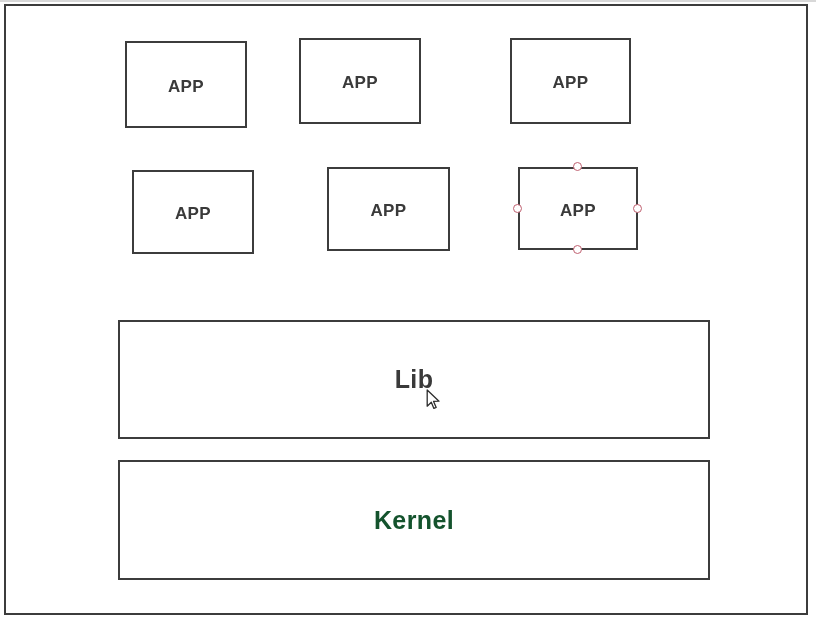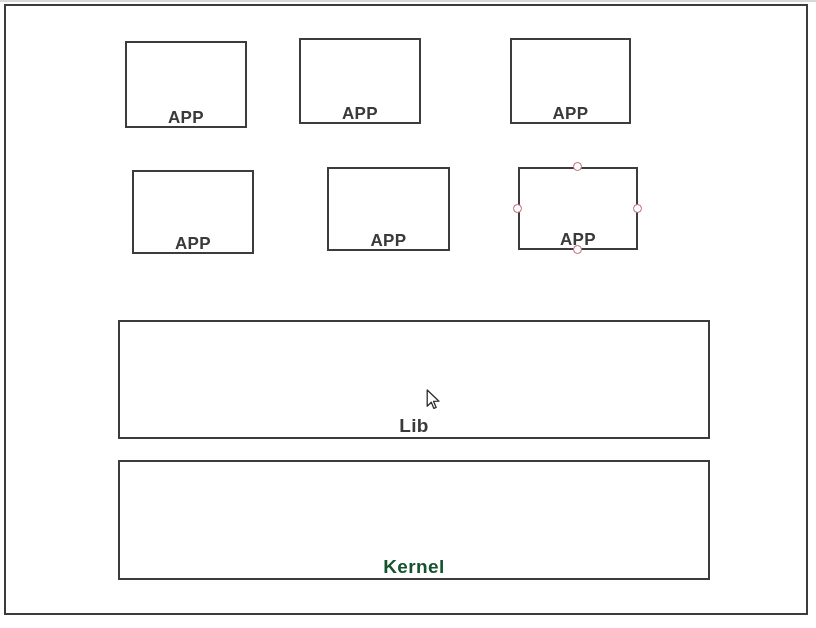--- a/index.html
+++ b/index.html
@@ -44,35 +44,35 @@
     box-sizing: border-box;
   }
 
   
   .node {
     position: absolute;
     box-sizing: border-box;
     border: 2px solid #3c3c3c;
     background: #ffffff;
     display: flex;
-    align-items: flex-end;
+    align-items: center;
     justify-content: center;
   }
   .node .node-label {
     font-family: "Liberation Sans", "DejaVu Sans", sans-serif;
     font-weight: bold;
     color: #3a3a3a;
     letter-spacing: 0.4px;
     user-select: none;
   }
   .node.app .node-label {
     font-size: 17px;
   }
   .node.band .node-label {
-    font-size: 19px;
+    font-size: 25px;
   }
 
   
   .node.app .node-label {
     position: relative;
     top: 2px;
   }
 
   
   .handle {

